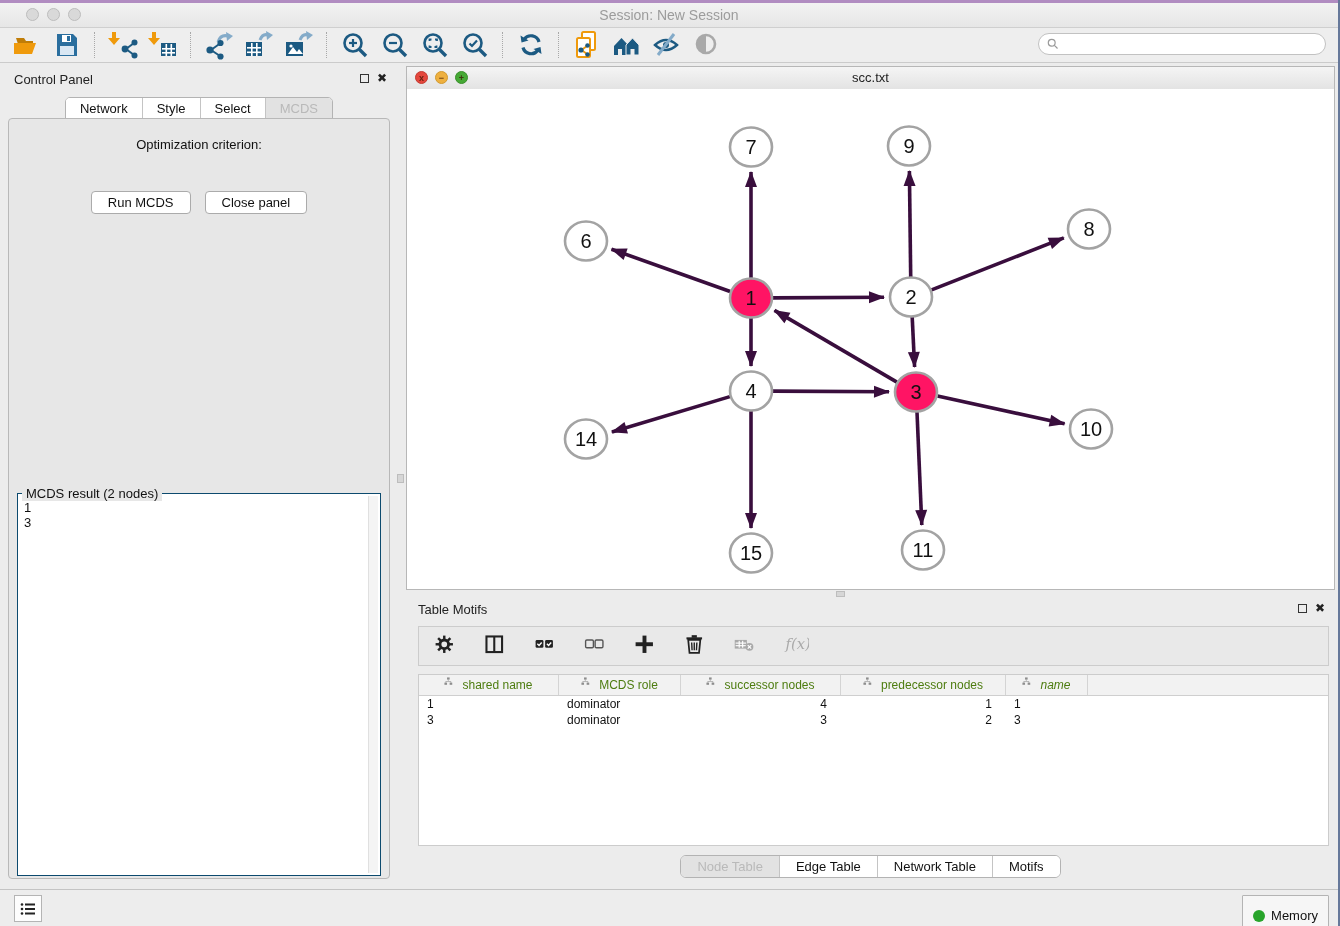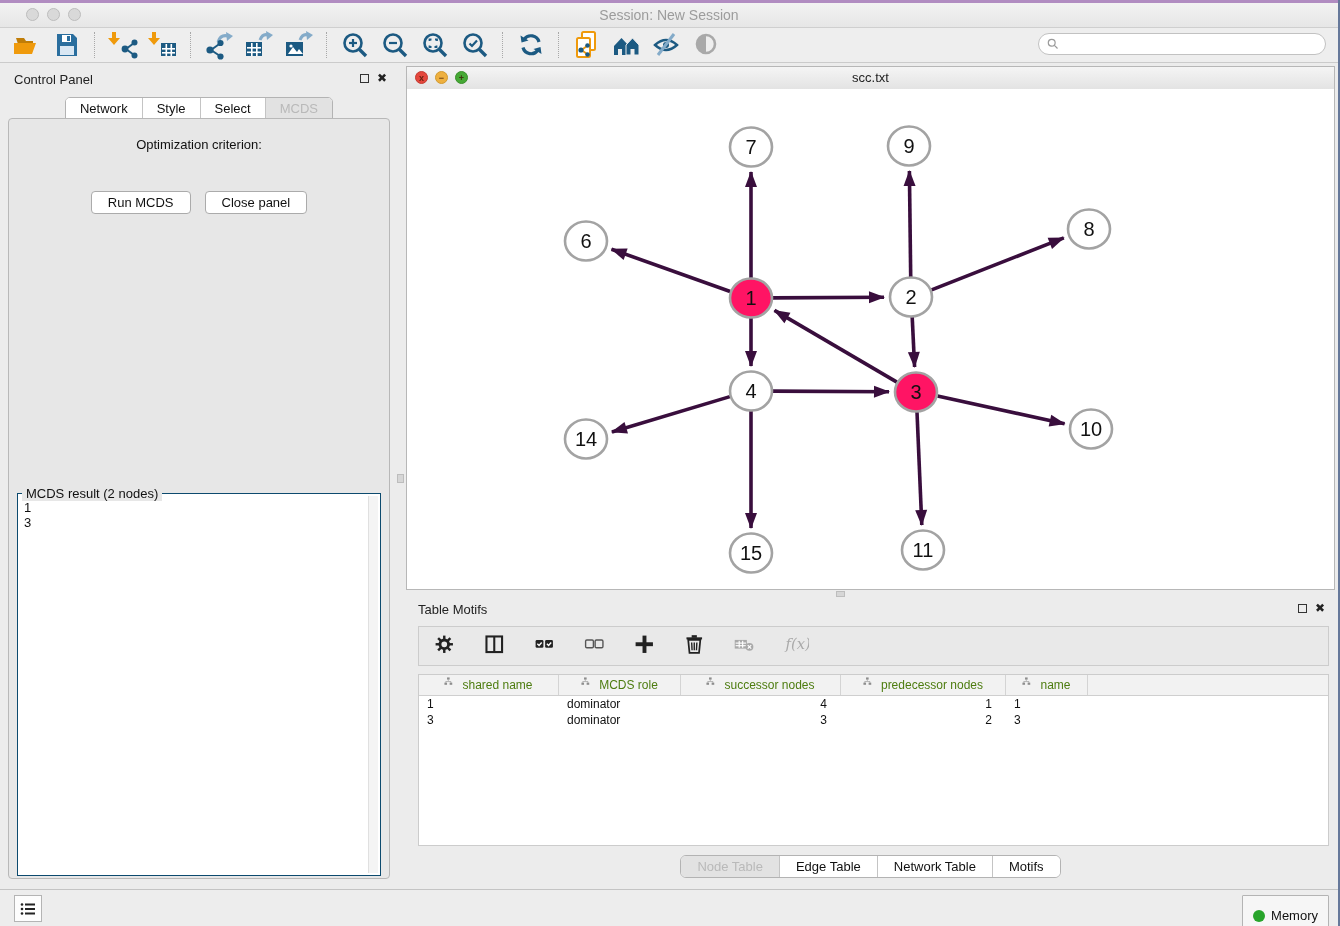--- a/index.html
+++ b/index.html
@@ -481,21 +481,21 @@
           </div>
           <div class="th" style="width: 165px;">
             <span><svg width="13" height="13" viewBox="0 0 30 30">
                 <rect x="7" y="1" width="6" height="5" fill="#8d8d8d"></rect>
                 <path d="M10 6v3M4 13v-2.5h12V13" stroke="#8d8d8d" stroke-width="1.4" fill="none"></path>
                 <rect x="1" y="13" width="6" height="5" fill="#8d8d8d"></rect>
                 <rect x="13" y="13" width="6" height="5" fill="#8d8d8d"></rect>
               </svg></span>
             <span>predecessor nodes</span>
           </div>
-          <div class="th" style="width: 82px;">
+          <div class="th" style="width: 82px; font-style: italic;">
             <span><svg width="13" height="13" viewBox="0 0 30 30">
                 <rect x="7" y="1" width="6" height="5" fill="#8d8d8d"></rect>
                 <path d="M10 6v3M4 13v-2.5h12V13" stroke="#8d8d8d" stroke-width="1.4" fill="none"></path>
                 <rect x="1" y="13" width="6" height="5" fill="#8d8d8d"></rect>
                 <rect x="13" y="13" width="6" height="5" fill="#8d8d8d"></rect>
               </svg></span>
             <span>name</span>
           </div>
         </div>
       <div id="tbl-body">

